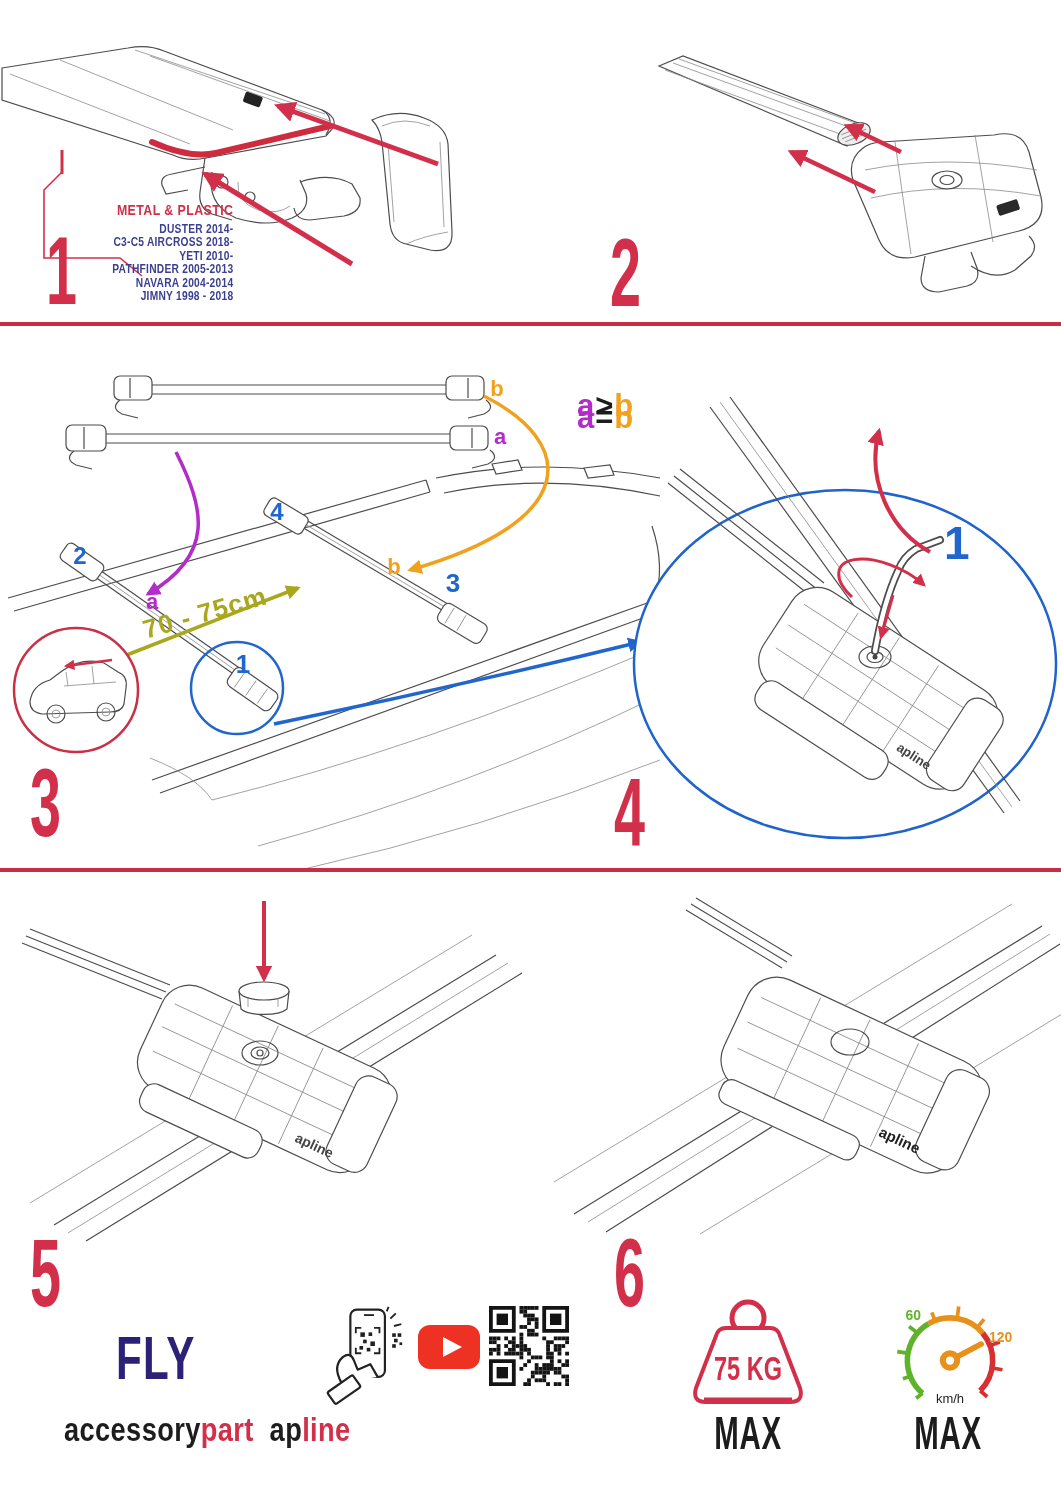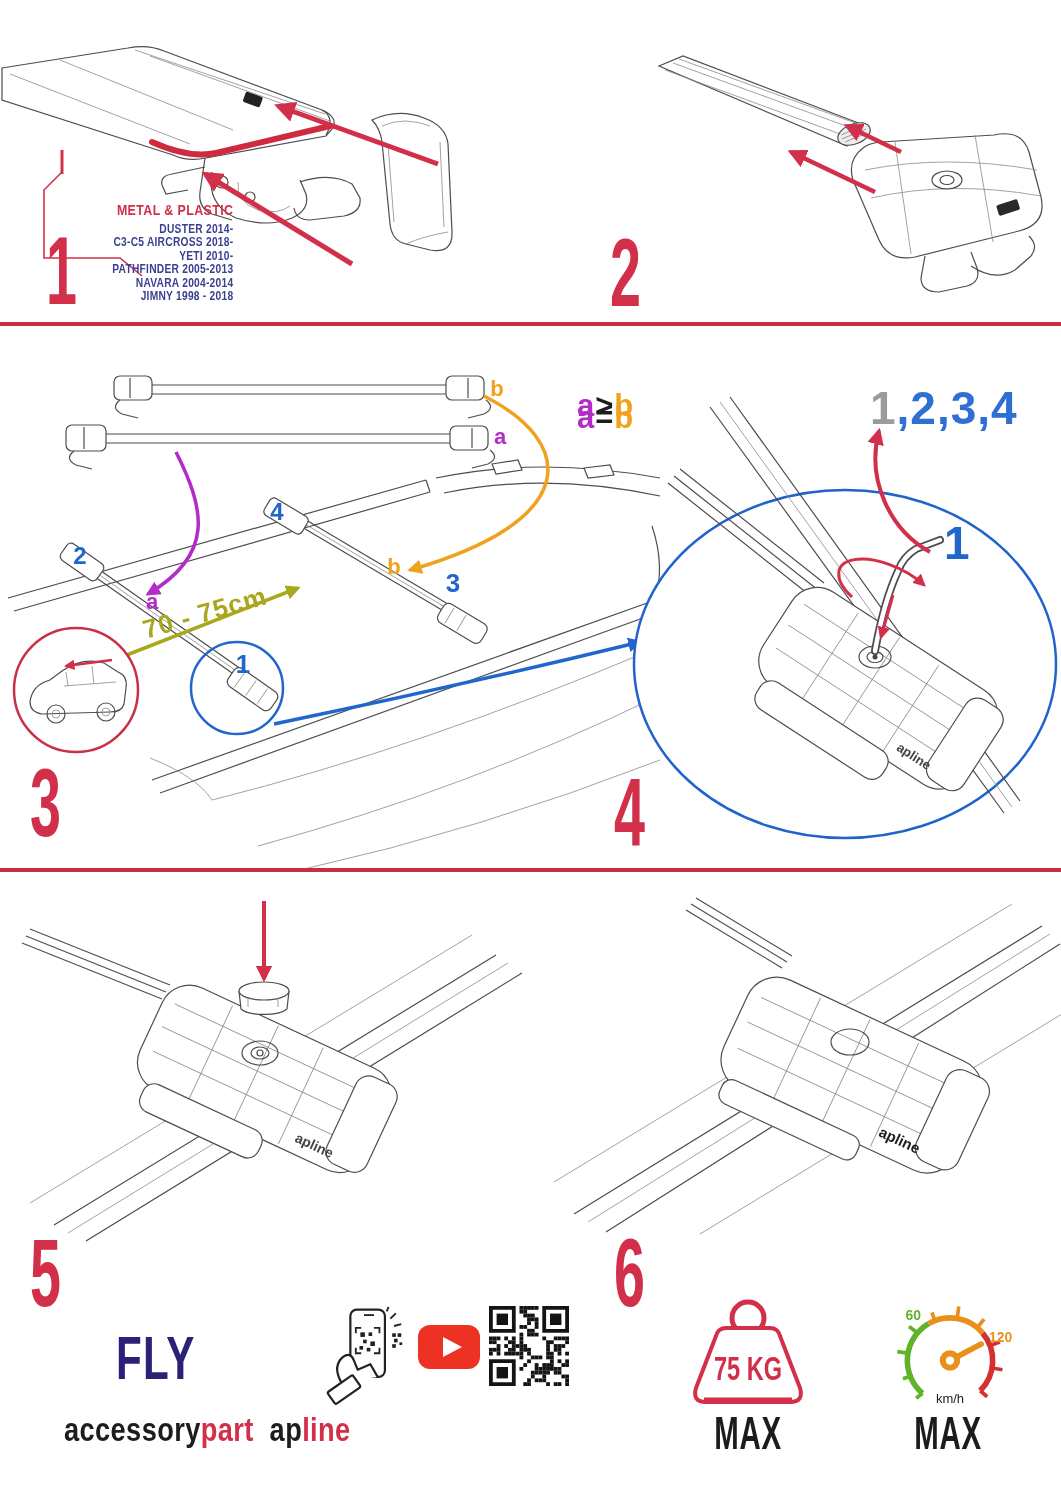--- a/index.html
+++ b/index.html
@@ -204,21 +204,20 @@
     <ellipse class="line" cx="263" cy="272" rx="16" ry="11"></ellipse>
     <ellipse class="line" cx="263" cy="272" rx="8" ry="5.5"></ellipse>
     <circle cx="263" cy="272" r="2.5" fill="#444"></circle>
     <path d="M263,266 C268,238 274,212 286,186 Q291,172 304,164 L328,155" stroke="#4d4d4d" stroke-width="8" fill="none" stroke-linecap="round"></path>
     <path d="M263,266 C268,238 274,212 286,186 Q291,172 304,164 L328,155" stroke="#fff" stroke-width="4.5" fill="none" stroke-linecap="round"></path>
     <path d="M240,212 A36,17 25 1 1 312,200" stroke="#d2304a" stroke-width="3" fill="none" marker-end="url(#ah-red)"></path>
     <path d="M281,210 L269,252" stroke="#d2304a" stroke-width="3" fill="none" marker-end="url(#ah-red)"></path>
     <path d="M318,167 C278,145 254,95 267,46" stroke="#d2304a" stroke-width="4" fill="none" marker-end="url(#ah-red)"></path>
   </svg>
 
-  <div class="seq"><span class="g">1</span><span class="b">,2,3,4</span></div>
   <div class="callout1">1</div>
   <div class="stepnum" style="left:614px;top:772px">4</div>
 
   <div class="divider" style="top:868px"></div>
 
   <svg class="abs" style="left:10px;top:893px" width="530" height="350" viewBox="0 0 530 350">
     <path class="thin" d="M20,310 L462,42"></path>
     <path class="line" d="M44,332 L486,62 M76,348 L512,80"></path>
       <path class="thin" d="M58,340 L498,70"></path>
     <path class="line" d="M12,50 L152,106 M16,43 L156,99 M20,36 L160,92"></path>

